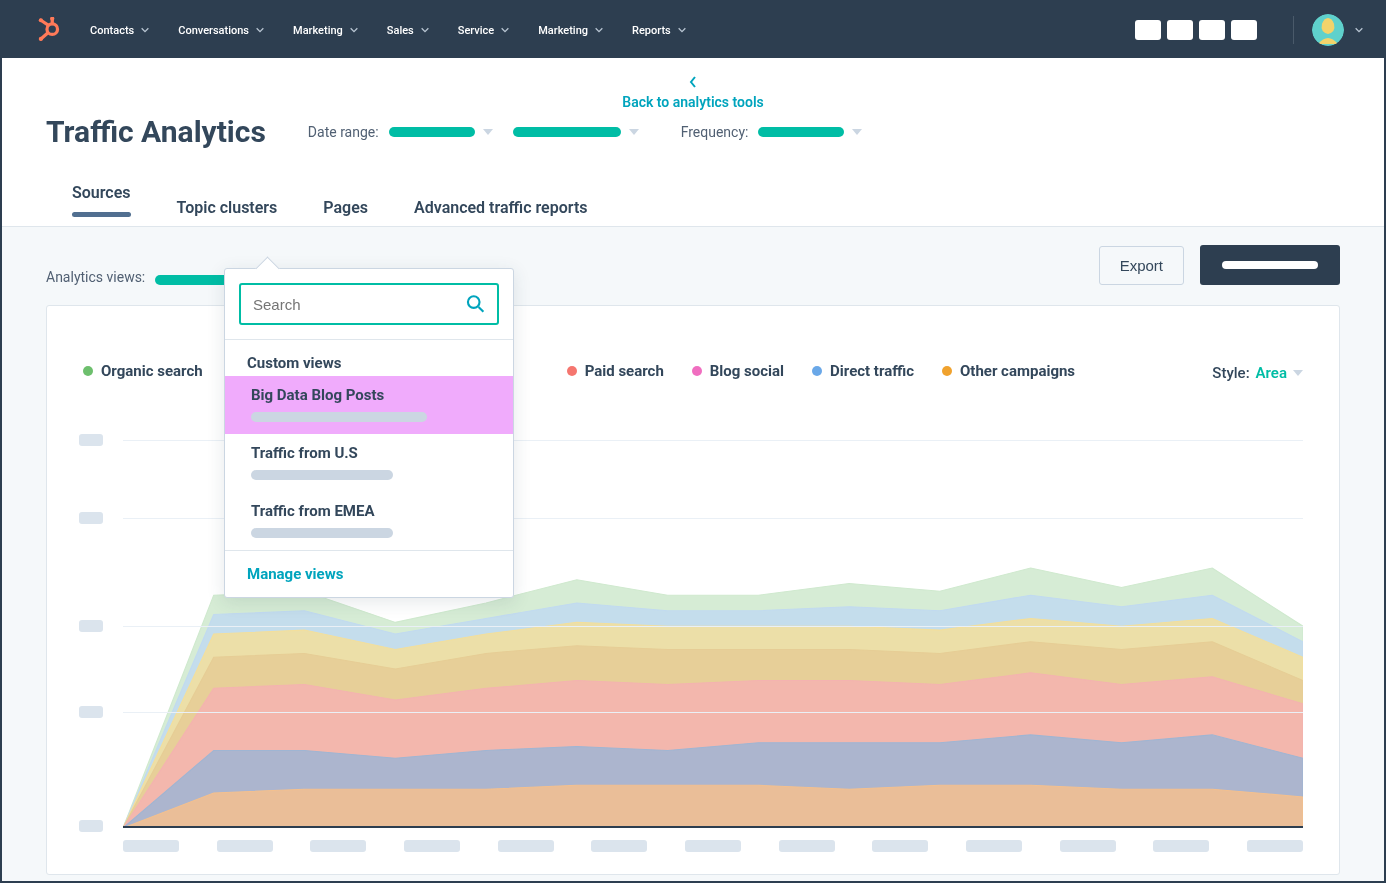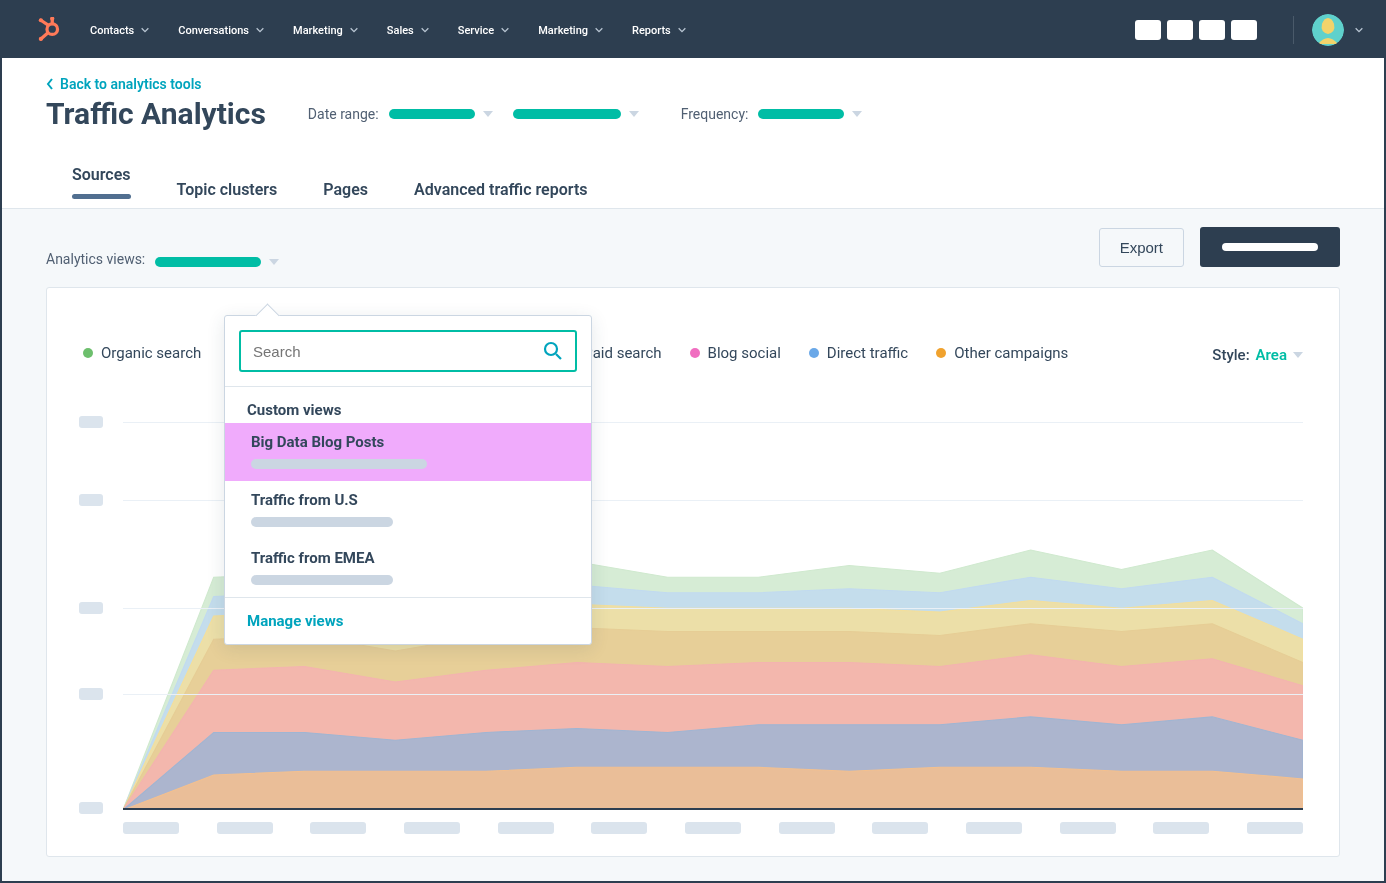--- a/index.html
+++ b/index.html
@@ -35,21 +35,21 @@
   .nav-pills { display:flex; gap:6px; margin-right:18px;}
   .nav-pill { width:26px; height:20px; background:#fff; border-radius:3px;}
   .nav-divider { width:1px; height:28px; background:#4a5a6a; margin:0 18px;}
   .avatar { width:32px; height:32px; border-radius:50%; overflow:hidden; display:flex; align-items:center; justify-content:center;}
   .avatar svg { width:32px; height:32px; }
   .user-chev { margin-left:10px; }
   .user-chev polyline { stroke:#b7c4d1; }
 
   
   .header-area { padding: 18px 44px 0 44px; }
-  .backlink { display:flex; align-items:center; gap:6px; color:#00a4bd; font-weight:600; font-size:14px; cursor:pointer;}
+  .backlink { display:flex; align-items:center; gap:6px; color:#00a4bd; font-weight:600; font-size:14px; cursor:pointer;flex-direction:column;}
   .backlink svg { width:8px; height:12px; }
   .title-row { display:flex; align-items:center; margin-top:4px; gap:42px;}
   .page-title { font-size:30px; font-weight:700; color:#33475b;}
   .filter-group { display:flex; align-items:center; gap:10px;}
   .filter-label { font-size:14px; color:#516073; }
   .pill-teal { display:inline-block; height:10px; border-radius:5px; background:#00bda5;}
   .pill-wrap { display:flex; align-items:center; gap:8px; cursor:pointer;}
   .tri-down { width:0; height:0; border-left:5px solid transparent; border-right:5px solid transparent; border-top:6px solid #cbd6e2;}
 
   
@@ -86,40 +86,39 @@
   }
   .sess-title { display:flex; align-items:center; gap:8px; font-size:26px; font-weight:700; color:#00a4bd; cursor:pointer;}
   .sess-title .tri-down { border-top-color:#00a4bd; }
 
   .style-row { position:absolute; right:36px; top:58px; font-size:15px; display:flex; align-items:center; gap:6px; cursor:pointer;}
   .style-label { color:#33475b; font-weight:500;}
   .style-val   { color:#00bda5; font-weight:600;}
   .style-row .tri-down { border-top-color:#cbd6e2;}
 
   .legend { display:flex; gap:28px; margin-top:28px; flex-wrap:wrap; padding-left:0px;}
-  .legend-item { display:flex; align-items:center; gap:8px; font-size:15px; font-weight:400; color:#33475b; cursor:pointer;}
+  .legend-item { display:flex; align-items:center; gap:8px; font-size:15px; font-weight:700; color:#33475b; cursor:pointer;}
   .legend-dot { width:10px; height:10px; border-radius:50%; display:inline-block;}
 
   
   .plot-wrap { position:absolute; left:76px; right:36px; top:134px; bottom:46px;}
   .y-tick { position:absolute; left:-44px; width:24px; height:12px; background:#dbe4ed; border-radius:3px;}
   .grid-line { position:absolute; left:0; right:0; height:1px; background:#eaf0f6;}
   .x-axis-line { position:absolute; left:0; right:0; bottom:0; height:2px; background:#2d3e50;}
   .area-svg { position:absolute; left:0; right:0; top:0; bottom:0; width:100%; height:100%;}
 
   .x-ticks { position:absolute; left:76px; right:36px; bottom:22px; display:flex; justify-content:space-between;}
   .x-tick { width:56px; height:12px; background:#dbe4ed; border-radius:3px;}
 
   
   .popover {
     position:absolute; top:268px; left:224px;
-    width:368px; background:#fff; border:1px solid #cbd6e2;
+    width:290px; background:#fff; border:1px solid #cbd6e2;
     border-radius:3px; box-shadow:0 4px 18px rgba(45,62,80,0.12);
     z-index:50;
-    margin-top:47px;
   }
   .popover::before{
     content:""; position:absolute; top:-9px; left:34px;
     width:16px; height:16px; background:#fff;
     border-left:1px solid #cbd6e2; border-top:1px solid #cbd6e2;
     transform:rotate(45deg);
   }
   .pop-search-wrap{ padding:14px;}
   .pop-search {
     display:flex; align-items:center; justify-content:space-between;

